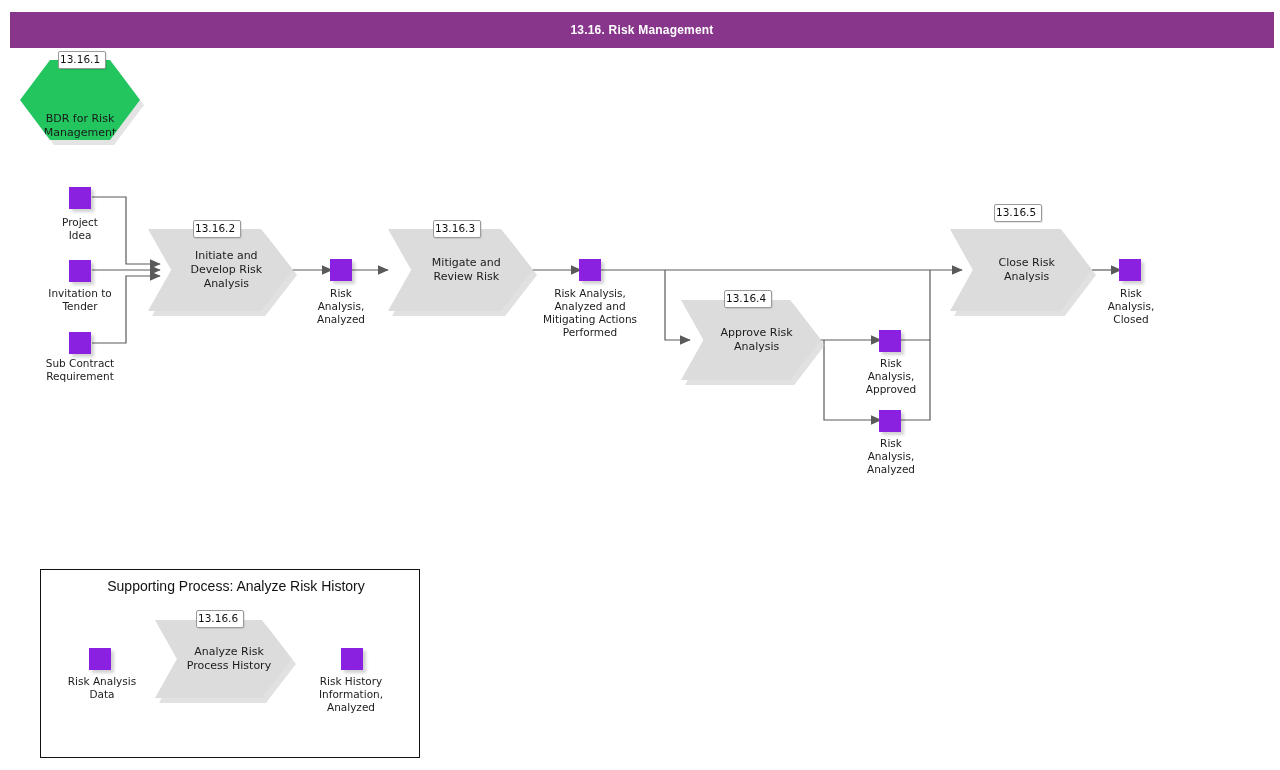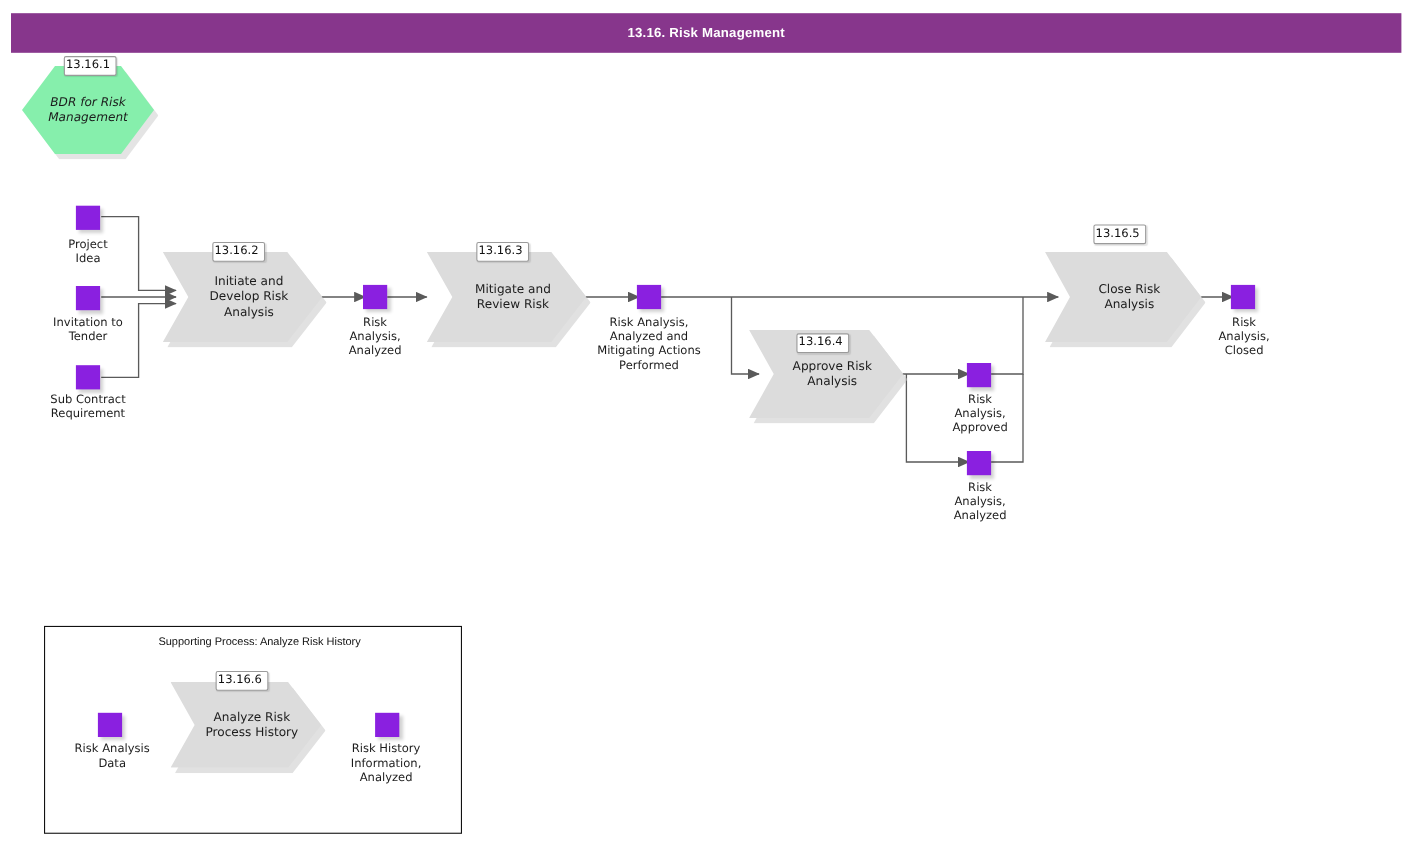--- a/index.html
+++ b/index.html
@@ -106,26 +106,25 @@
     left: 4px; top: 5px;
     width: 100%; height: 100%;
     background: #c9c9c9;
     opacity: 0.5;
     clip-path: polygon(25% 0%, 75% 0%, 100% 50%, 75% 100%, 25% 100%, 0% 50%);
   }
   .hex-body {
     position: absolute;
     left: 0; top: 0;
     width: 100%; height: 100%;
-    background: #86efac;
+    background: #22c55e;
     clip-path: polygon(25% 0%, 75% 0%, 100% 50%, 75% 100%, 25% 100%, 0% 50%);
     display: flex;
-    align-items: center;
+    align-items: flex-end;
     justify-content: center;
-    font-style: italic;
   }
   .hex-text {
     text-align: center;
     font-family: "DejaVu Sans", sans-serif;
     font-size: 11px;
     color: #1b1b1b;
     line-height: 14px;
     white-space: pre-line;
   }
 
@@ -155,21 +154,21 @@
     background: #ffffff;
     box-sizing: border-box;
   }
   .support-title {
     position: absolute;
     left: 40px;
     top: 578px;
     width: 392px;
     text-align: center;
     font-family: "Liberation Sans", sans-serif;
-    font-size: 10px;
+    font-size: 14px;
     color: #111111;
   }
 
   
   #wires {
     position: absolute;
     left: 0; top: 0;
     width: 1280px;
     height: 770px;
     pointer-events: none;
@@ -270,21 +269,21 @@
 Mitigating Actions
 Performed</div>
 
   <div class="chev-wrap" style="left:681px; top:300px; width:140px; height:80px;">
     <div class="chev-shadow"></div>
     <div class="chev-body">
       <div class="chev-text">Approve Risk
 Analysis</div>
     </div>
   </div>
-  <div class="id-badge" style="left:724px; top:290px;margin-top:13px;">13.16.4</div>
+  <div class="id-badge" style="left:724px; top:290px;">13.16.4</div>
 
   <div class="data-sq" style="left:879px; top:330px;"></div>
   <div class="data-label" style="left:845px; top:357px; width:92px;">Risk
 Analysis,
 Approved</div>
 
   <div class="data-sq" style="left:879px; top:410px;"></div>
   <div class="data-label" style="left:845px; top:437px; width:92px;">Risk
 Analysis,
 Analyzed</div>

